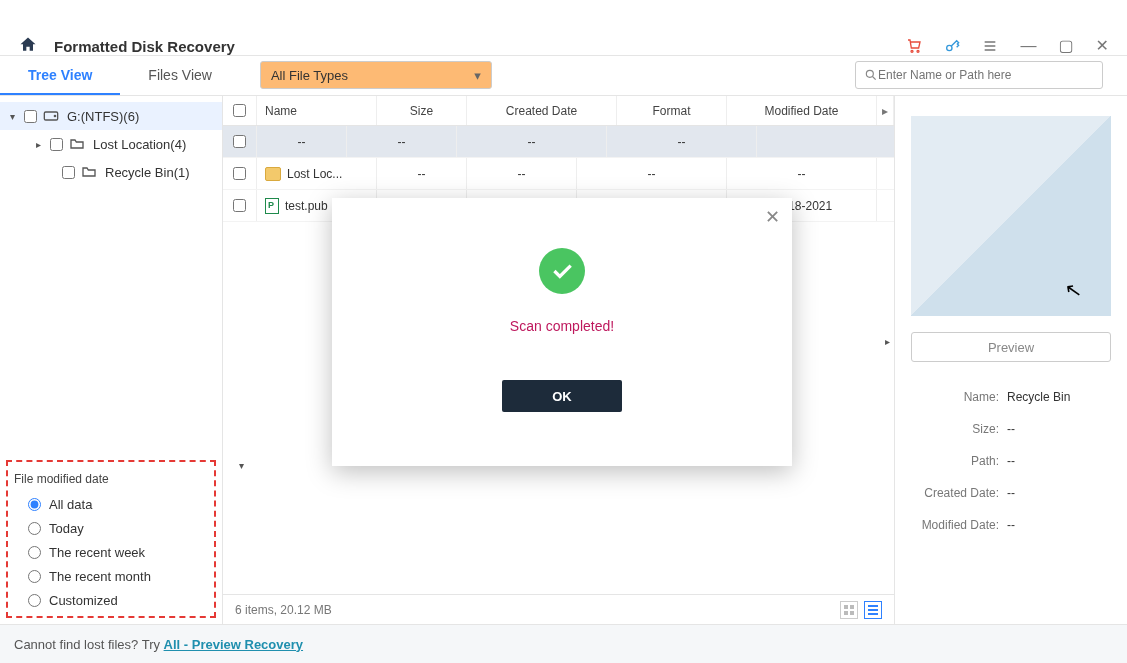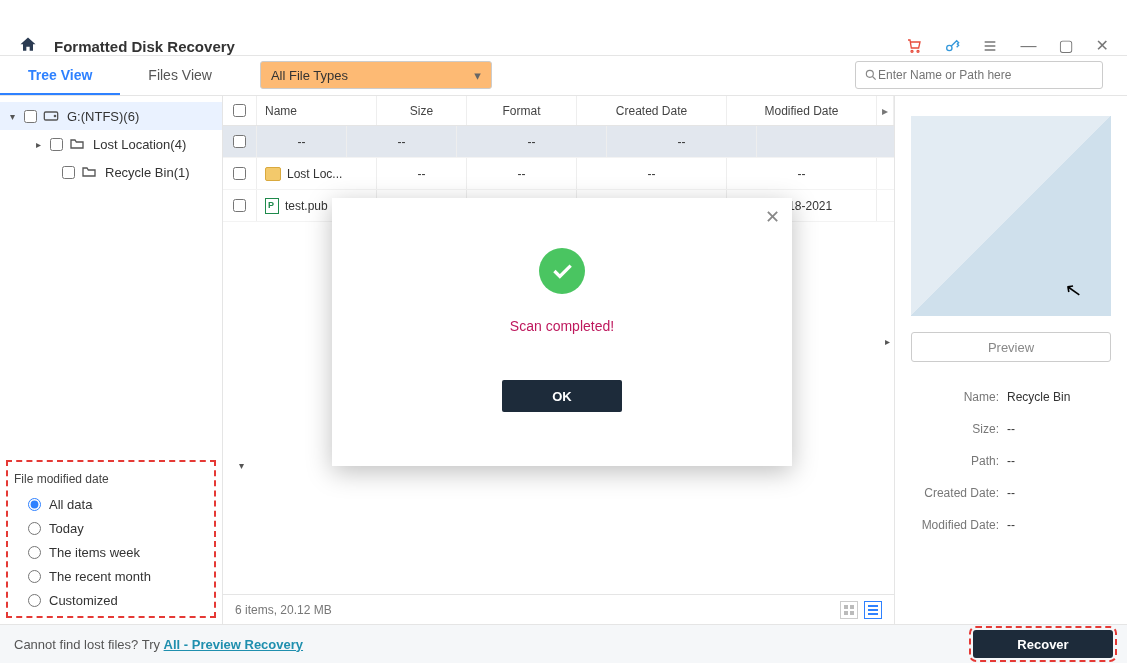--- a/index.html
+++ b/index.html
@@ -191,43 +191,43 @@
         <label class="filter-row">
             <input type="radio" name="fm" checked="" style="">
             <span>All data</span>
           </label>
         <label class="filter-row">
             <input type="radio" name="fm" style="">
             <span>Today</span>
           </label>
         <label class="filter-row">
             <input type="radio" name="fm" style="">
-            <span>The items week</span>
+            <span>The recent week</span>
           </label>
         <label class="filter-row">
             <input type="radio" name="fm" style="">
             <span>The recent month</span>
           </label>
         <label class="filter-row">
             <input type="radio" name="fm" style="">
             <span>Customized</span>
           </label>
       </div>
     </div>
   </div>
 
   <div class="main">
     <div class="thead">
       <div class="cell cchk">
           <input type="checkbox" style="">
         </div>
       <div class="cell cname name">Name</div>
       <div class="cell csize">Size</div>
+      <div class="cell ccre">Created Date</div>
       <div class="cell cfmt">Format</div>
-      <div class="cell ccre">Created Date</div>
       <div class="cell cmod">Modified Date</div>
       <div class="cell clast">▸</div>
     </div>
     <div class="tbody">
       <div class="trow sel">
         <div class="cell cchk">
             <input type="checkbox" style="">
           </div>
         <div class="cell csize">--</div>
         <div class="cell cfmt">--</div>
@@ -307,21 +307,20 @@
         <div class="k">Modified Date:</div>
         <div class="v">--</div>
       </div>
   </div>
 </div>
 
 <div class="footer">
   <span class="hint">
     <span>Cannot find lost files? Try </span><a href="#">All - Preview Recovery</a>
   </span>
-  <div class="recover-btn">Recover</div>
 </div>
 
 <div class="modal">
   <span class="close">✕</span>
   <div class="check">
     <svg width="26" height="26" viewBox="0 0 24 24" fill="none" stroke="#fff" stroke-width="3">
         <path d="M5 12l5 5L20 7"></path>
       </svg>
   </div>
   <div class="msg">Scan completed!</div>

